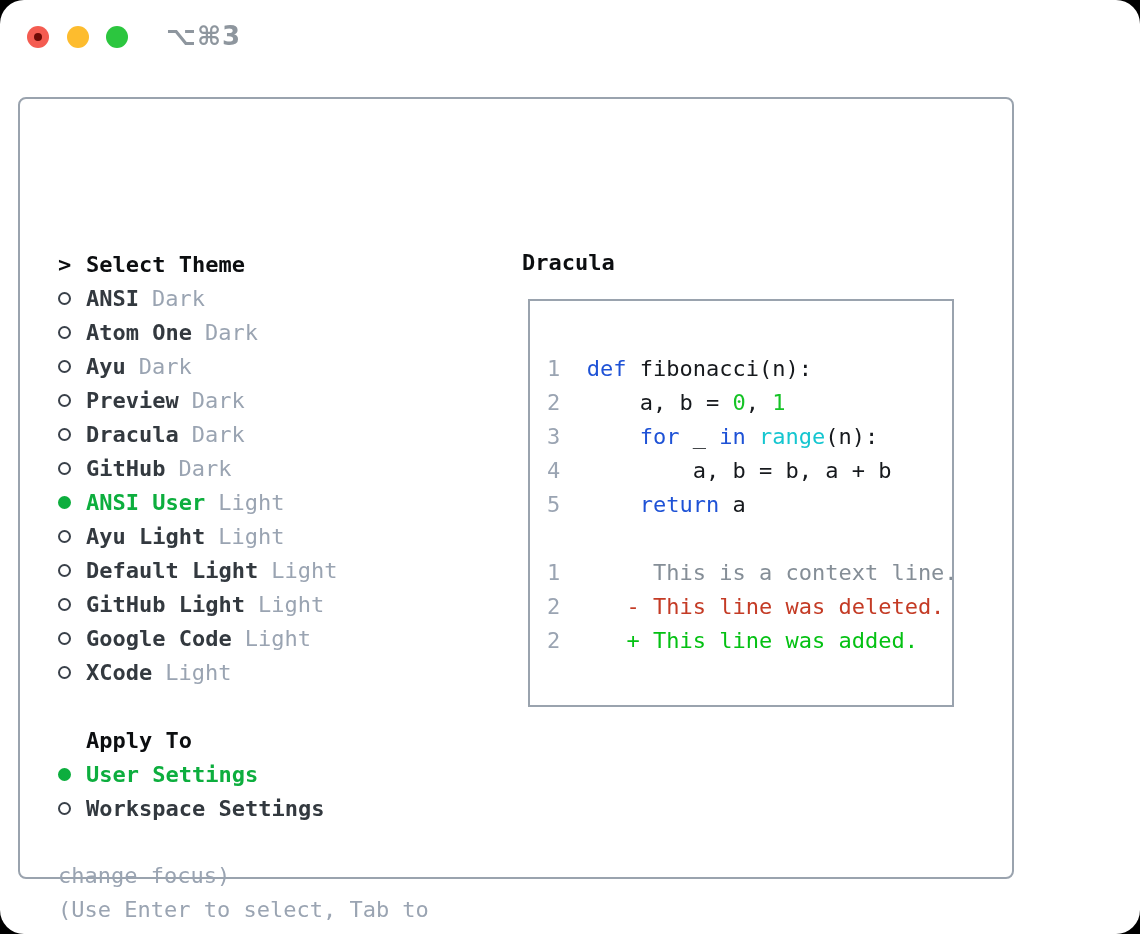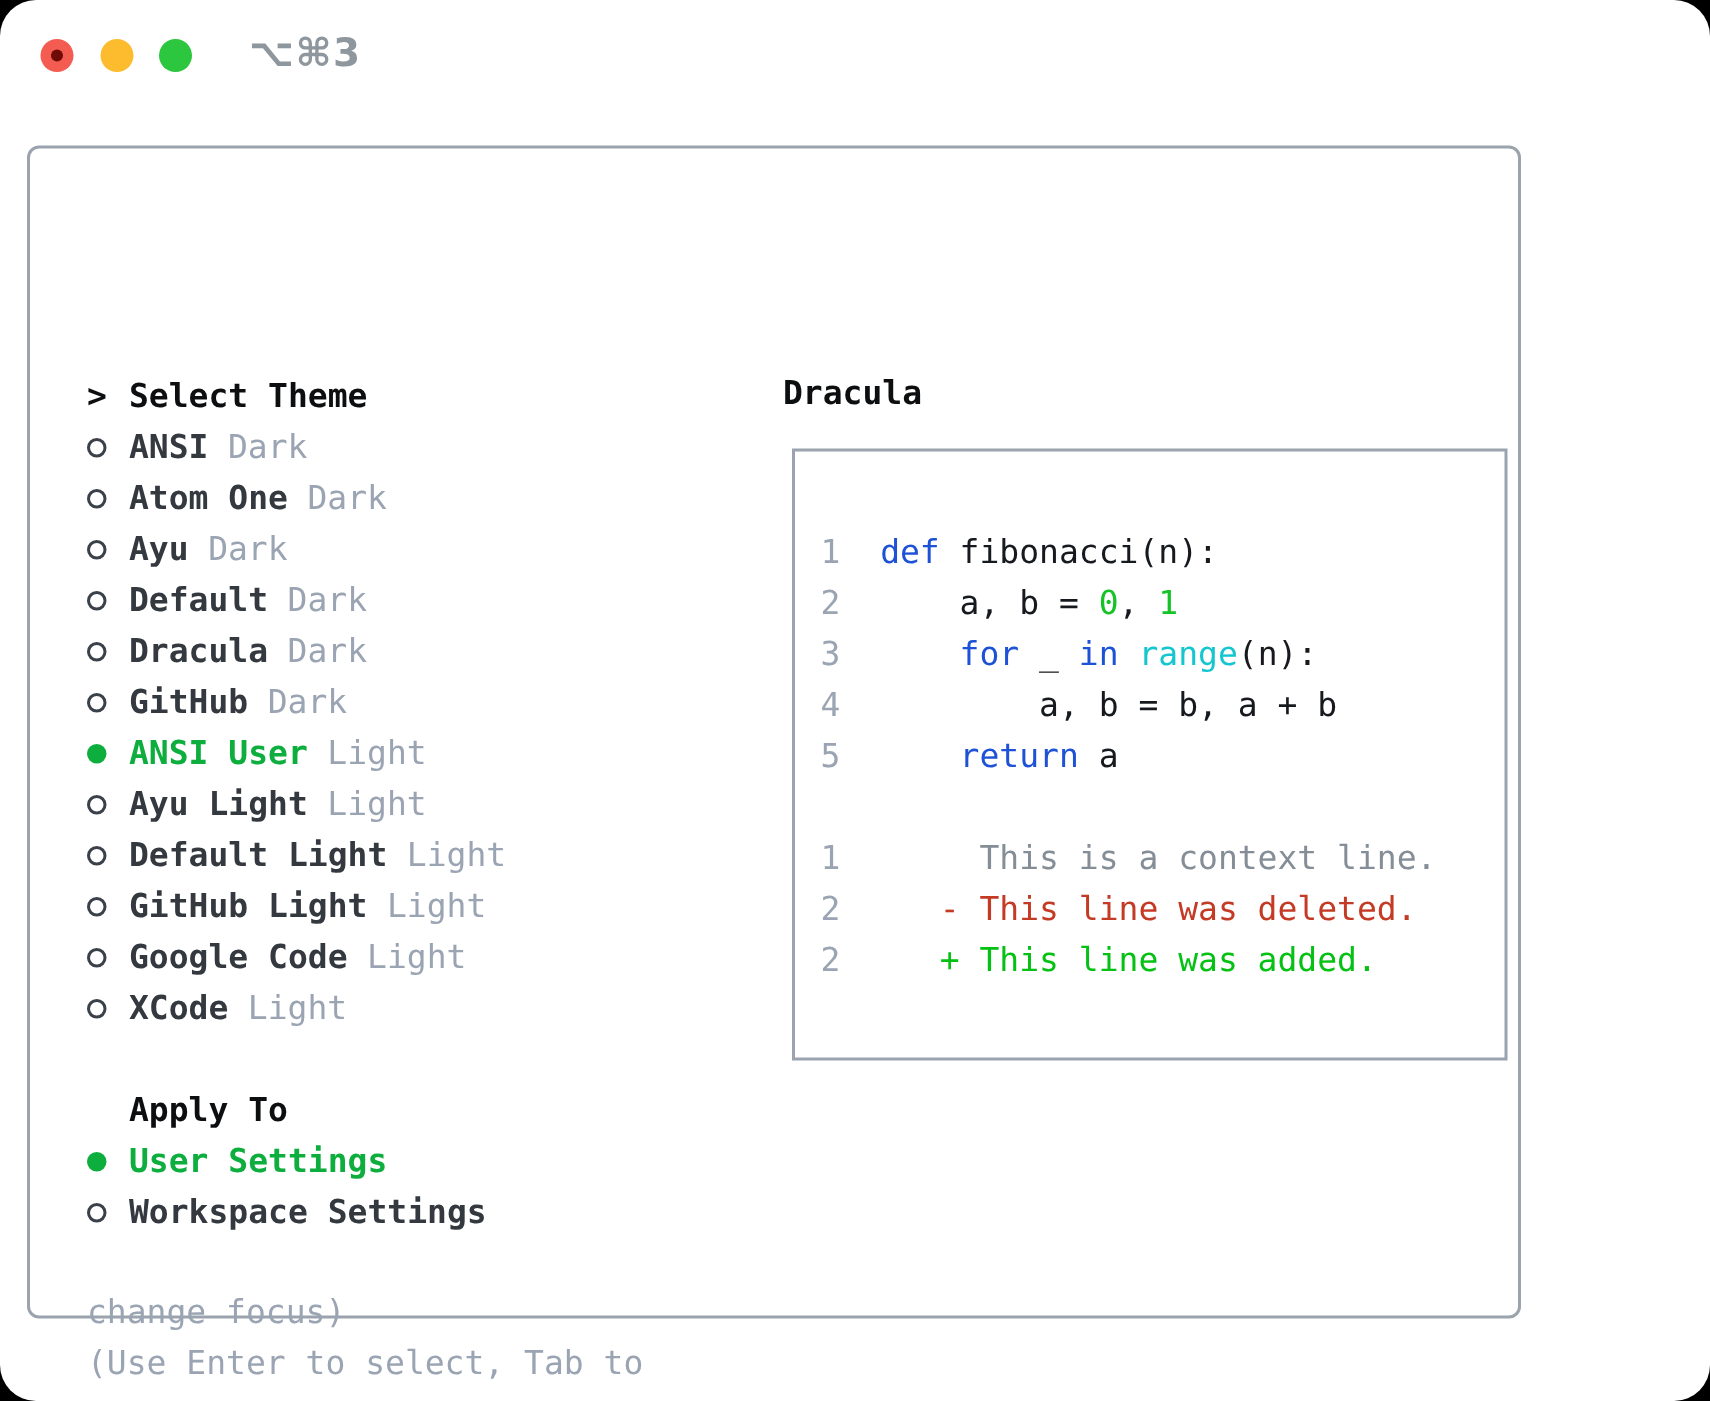--- a/index.html
+++ b/index.html
@@ -75,21 +75,21 @@
   .name { white-space: pre; font-weight: bold; }
   .tag { color: var(--muted-gray); margin-left: 13px; white-space: pre; }
   .help-line { height: 34px; line-height: 34px; font-size: 22px; color: var(--muted-gray); white-space: pre; }
   
   .preview-heading {
     position: absolute; left: 502px; top: 151px;
     font-size: 22px; font-weight: 700; color: #0c0e10;
   }
   .preview-box {
     position: absolute; left: 508px; top: 200px;
-    width: 477px; height: 408px;
+    width: 426px; height: 408px;
     border: 2px solid var(--border-gray);
     background: #fff;
     padding: 51px 0 0 17px;
     overflow: hidden;
   }
   .cline { height: 34px; line-height: 34px; font-size: 22px; white-space: pre; }
   .lnum { color: var(--muted-gray); }
   .tok-plain { color: var(--code-black); }
   .tok-kw { color: var(--keyword-blue); }
   .tok-lit { color: var(--literal-green); }
@@ -144,21 +144,21 @@
               <span class="circle"></span>
             </span>
     <span class="name">Ayu</span>
     <span class="tag">Dark</span>
   </div>
 
   <div class="row theme-row">
     <span class="bullet">
               <span class="circle"></span>
             </span>
-    <span class="name">Default</span>
+    <span class="name">Preview</span>
     <span class="tag">Dark</span>
   </div>
 
   <div class="row theme-row">
     <span class="bullet">
               <span class="circle"></span>
             </span>
     <span class="name">Dracula</span>
     <span class="tag">Dark</span>
   </div>

